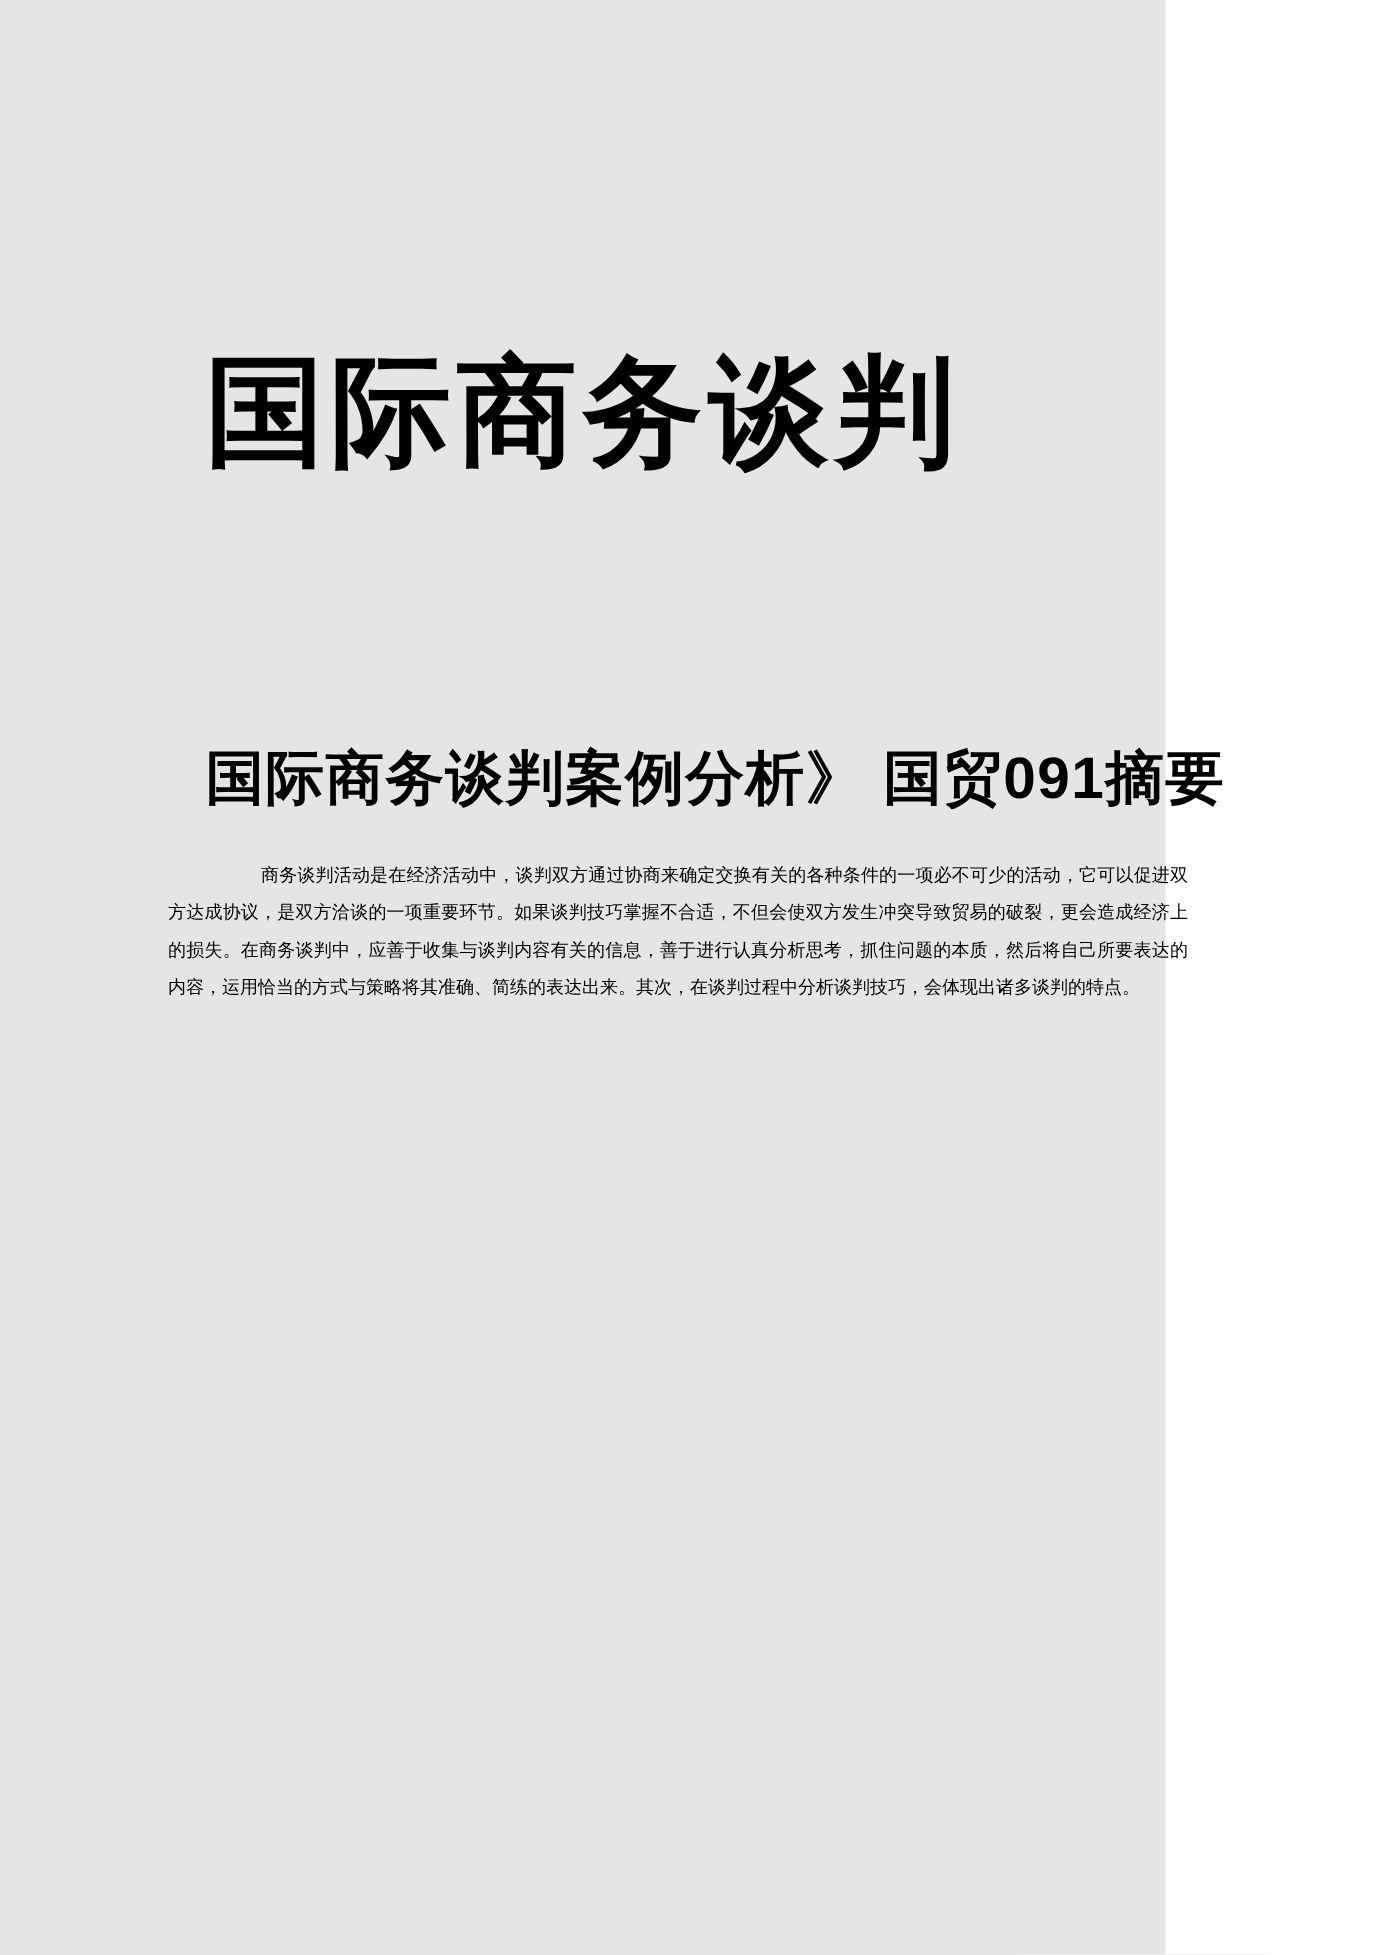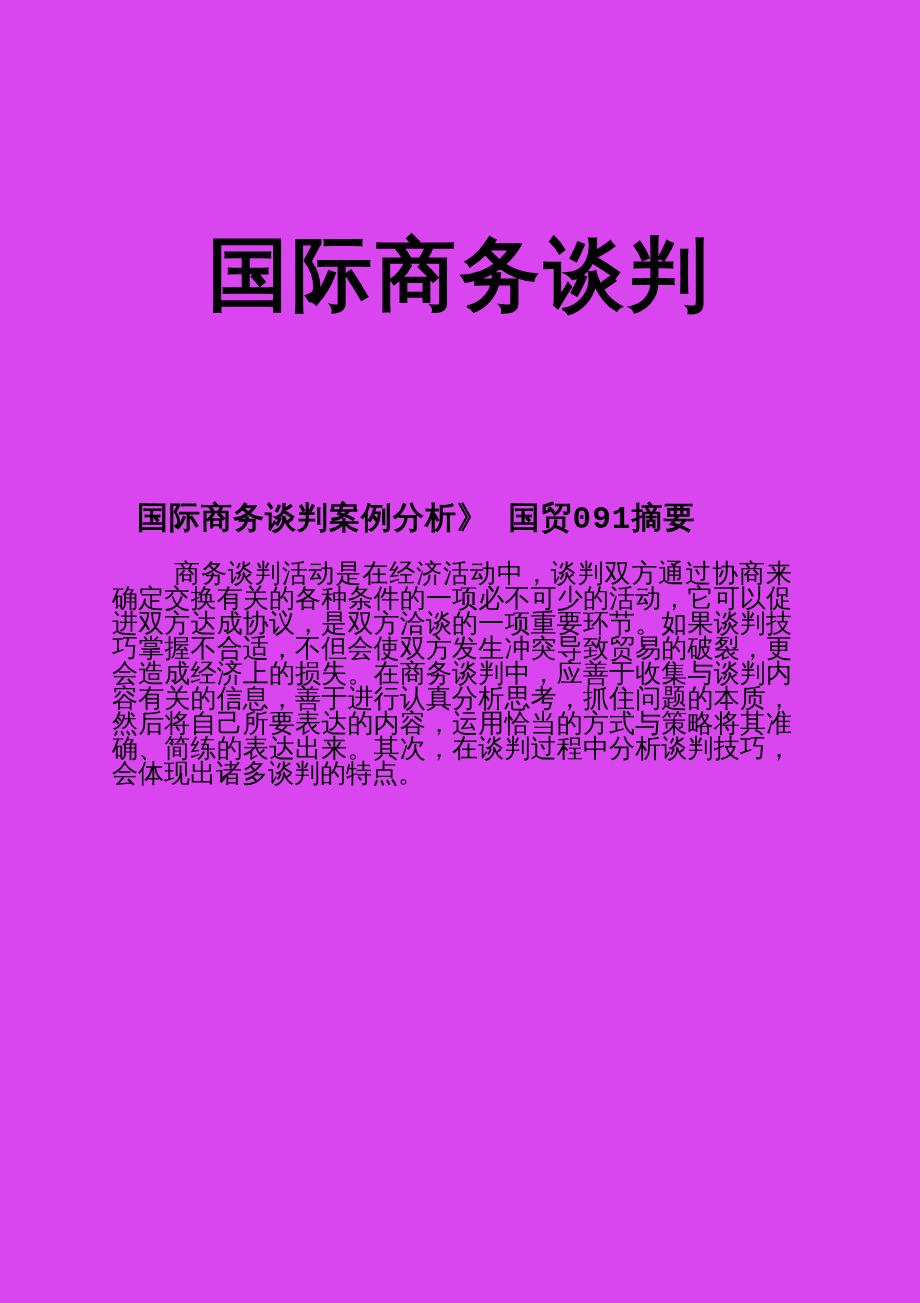--- a/index.html
+++ b/index.html
@@ -10,52 +10,51 @@
   body {
     width: 920px;
     height: 1303px;
     background: #ffffff;
     color: #000000;
     font-family: "Liberation Sans", "DejaVu Sans", sans-serif;
     overflow: hidden;
   }
   .page {
     position: relative;
-    width: 920px;
+    width: 777px;
     height: 1303px;
-    background: #d946ef;
+    background: #e5e5e5;
   }
   .doc-title {
     padding-top: 205px;
     text-align: center;
     font-weight: bold;
   }
   .doc-title .title-line {
     font-size: 80px;
     line-height: 140px;
     letter-spacing: 4px;
     white-space: nowrap;
   }
   .content {
     margin-left: 112px;
     width: 680px;
   }
   .doc-heading {
     margin-top: 156px;
     margin-left: 25px;
-    font-size: 31px;
+    font-size: 39px;
     line-height: 38px;
     font-weight: bold;
     letter-spacing: 1px;
     white-space: nowrap;
-    font-family: Liberation Mono, monospace;
   }
   .doc-paragraph {
-    margin-top: 22px;
-    font-size: 26px;
+    margin-top: 32px;
+    font-size: 12px;
     line-height: 25px;
     text-align: justify;
     text-indent: 62px;
     letter-spacing: 0;
   }
 </style>
 </head>
 <body>
 
 <div class="page">

